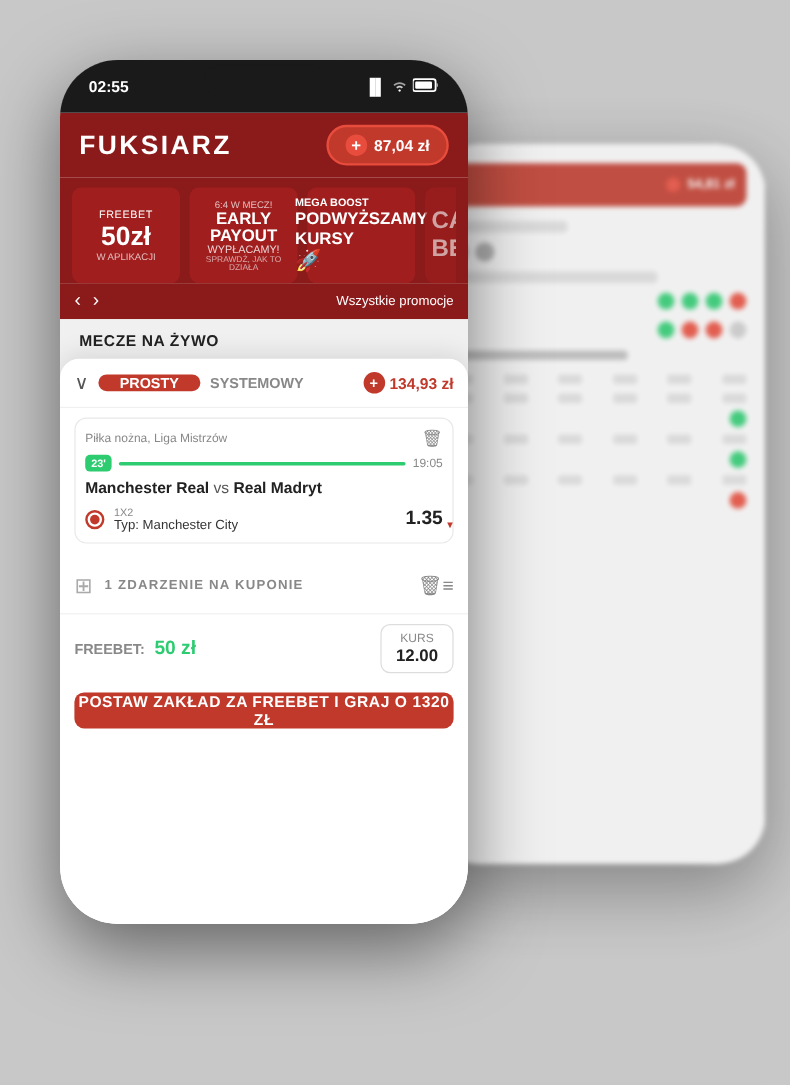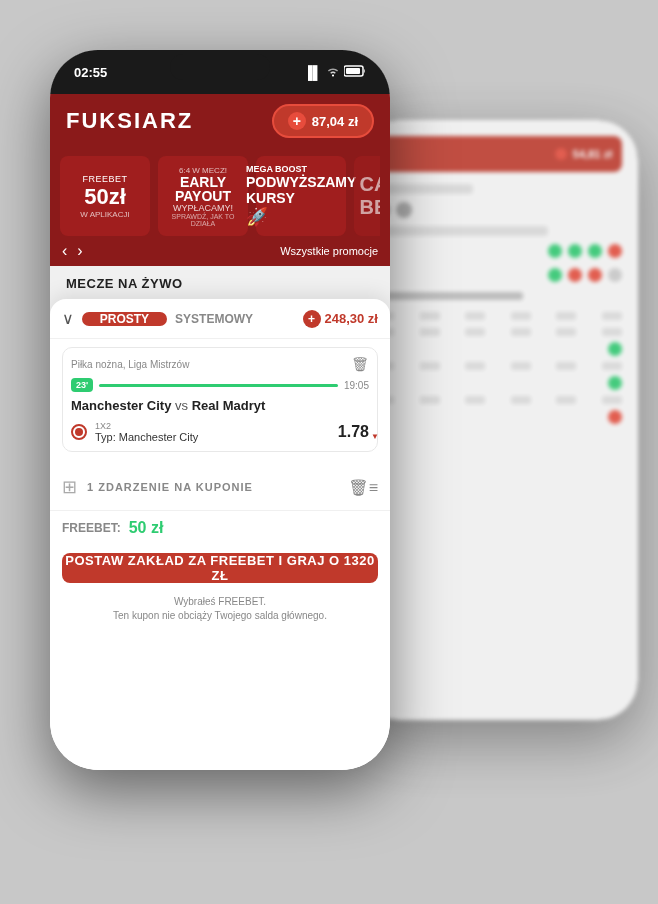--- a/index.html
+++ b/index.html
@@ -732,66 +732,66 @@
       <div class="section-header">MECZE NA ŻYWO</div>
 
       <div class="coupon">
 
         <div class="coupon-header">
           <div class="coupon-collapse">∨</div>
           <div class="tab-prosty">PROSTY</div>
           <div class="tab-systemowy">SYSTEMOWY</div>
           <div class="coupon-total">
             <div class="plus-circle">+</div>
-            <span>248,30 zł</span>
+            <span>134,93 zł</span>
           </div>
         </div>
 
         <div class="bet-item">
           <div class="bet-item-header">
             <div class="bet-league">Piłka nożna, Liga Mistrzów</div>
             <div class="bet-delete">🗑</div>
           </div>
           <div class="bet-live-row">
             <div class="live-badge">23'</div>
             <div class="live-bar"></div>
             <div class="bet-time">19:05</div>
           </div>
           <div class="bet-match">
-            <span>Manchester City</span>
+            <span>Manchester Real</span>
             <span class="vs"> vs </span>
             <span>Real Madryt</span>
           </div>
           <div class="bet-type-row">
             <div class="bet-radio">
               <div class="bet-radio-inner"></div>
             </div>
             <div class="bet-type-label">
               <span class="x2">1X2</span>
               <span>Typ: Manchester City</span>
             </div>
-            <div class="bet-odds">1.78</div>
+            <div class="bet-odds">1.35</div>
           </div>
         </div>
 
         <div class="coupon-footer">
           <div class="events-row">
             <div class="coupon-icon">⊞</div>
             <div class="events-label">1 ZDARZENIE NA KUPONIE</div>
             <div class="delete-all">🗑≡</div>
           </div>
         </div>
 
         <div class="freebet-row">
           <div class="freebet-label">FREEBET:</div>
           <div class="freebet-amount">50 zł</div>
+          <div class="kurs-box">
+            <div class="kurs-label">KURS</div>
+            <div class="kurs-value">12.00</div>
+          </div>
         </div>
 
         <div class="main-cta">POSTAW ZAKŁAD ZA FREEBET I GRAJ O 1320 ZŁ</div>
 
-        <div class="freebet-note">
-          <span>Wybrałeś FREEBET.</span><br>
-          <span>Ten kupon nie obciąży Twojego salda głównego.</span>
-        </div>
       </div>
     </div>
   </div>
 </div>
 
 </body></html>

